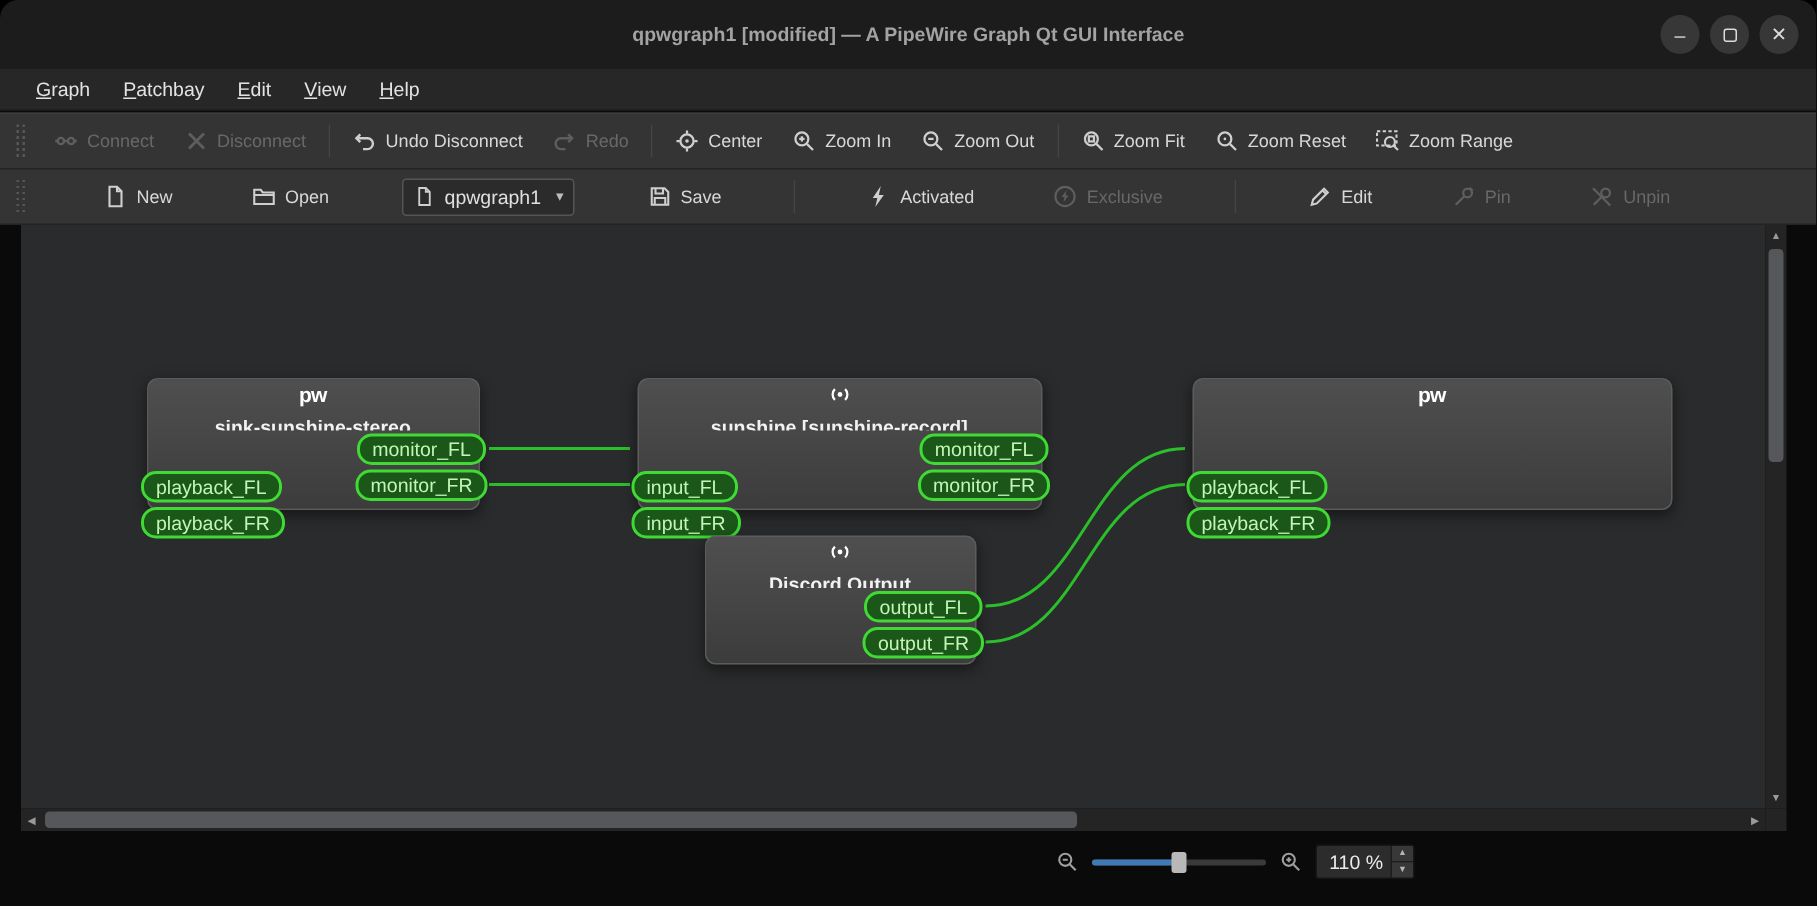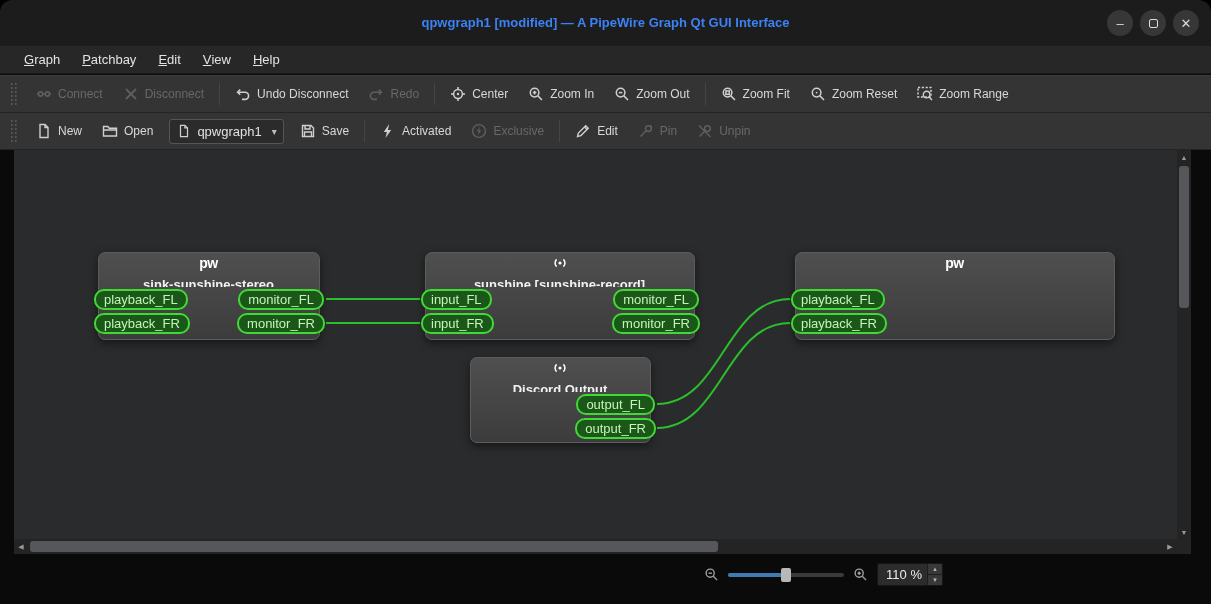--- a/index.html
+++ b/index.html
@@ -2,33 +2,33 @@
 <html><head>
 <meta charset="utf-8">
 <style>
   * { margin:0; padding:0; box-sizing:border-box; user-select:none; }
   html,body { background:#000; width:1211px; height:604px; overflow:hidden; }
   body { font-family:"Liberation Sans","DejaVu Sans",sans-serif; }
   #window { position:relative; width:1211px; height:604px; background:#0a0a0a; border-radius:12px 12px 0 0; overflow:hidden; }
 
   
   .titlebar { position:absolute; left:0; top:0; width:1211px; height:46px; background:#1c1c1c; border-radius:12px 12px 0 0; }
-  .title { position:absolute; left:0; right:0; top:0; height:46px; line-height:46px; text-align:center; color:#3b82f6; font-size:13px; font-weight:bold; }
+  .title { position:absolute; left:0; right:0; top:0; height:46px; line-height:46px; text-align:center; color:#a3a3a3; font-size:13px; font-weight:bold; }
   .win-controls { position:absolute; right:12px; top:10px; display:flex; gap:7px; }
   .wbtn { width:26px; height:26px; border-radius:50%; background:#373737; color:#dcdcdc; display:flex; align-items:center; justify-content:center; font-size:13px; cursor:pointer; }
   .wbtn .maxbox { width:9px; height:9px; border:1.4px solid #dcdcdc; border-radius:2px; }
 
   
   .menubar { position:absolute; left:0; top:46px; width:1211px; height:28px; background:#272727; display:flex; align-items:stretch; padding-left:13px; border-bottom:1px solid #1a1a1a; }
   .menu-item { padding:0 11px; display:flex; align-items:center; font-size:13px; color:#e3e3e3; cursor:pointer; }
 
   
   .toolbar { position:absolute; left:0; width:1211px; height:38px; background:#343434; display:flex; align-items:center; border-bottom:1px solid #242424; }
   .toolbar.t1 { top:75px; border-top:1px solid #3c3c3c; }
-  .toolbar.t2 { top:113px; height:37px; }
+  .toolbar.t2 { top:113px; height:37px;gap:33px; }
   .grip { width:6px; height:22px; margin:0 9px 0 11px;
           background-image:repeating-linear-gradient(to bottom,#585858 0 1.6px,transparent 1.6px 4px),repeating-linear-gradient(to bottom,#585858 0 1.6px,transparent 1.6px 4px);
           background-size:1.6px 100%,1.6px 100%; background-position:0 0,4px 0; background-repeat:no-repeat; }
   .tsep { width:1px; height:22px; background:#262626; border-right:1px solid #454545; margin:0 5px; }
   .tbtn { display:flex; align-items:center; gap:6px; padding:5px 9px; margin:0 1px; font-size:12px; color:#d8d8d8; border-radius:3px; cursor:pointer; white-space:nowrap; }
   .tbtn.disabled { color:#686868; }
   .tbtn svg { display:block; }
   .ticon { display:flex; color:#cfcfcf; }
   .tbtn.disabled .ticon { color:#5e5e5e; }
 
@@ -39,21 +39,21 @@
   .frame { position:absolute; left:0; top:150px; width:1211px; height:454px; background:#0a0a0a; }
   .canvas { position:absolute; left:14px; top:0px; width:1163px; height:389px; background:#2a2b2c; overflow:hidden; }
   svg.wires { position:absolute; left:0; top:0; pointer-events:none; }
   svg.wires path { pointer-events:stroke; }
 
   .node { position:absolute; background:linear-gradient(#4f4f4f,#3c3c3c); border:1px solid #5c5c5c; border-radius:7px; box-shadow:0 3px 9px rgba(0,0,0,.5); }
   .node-header { display:flex; align-items:center; gap:6px; height:34px; padding:2px 10px 0 9px; color:#f2f2f2; font-size:13px; font-weight:bold; white-space:nowrap; overflow:hidden;flex-direction:column; }
   .pwmark { font-weight:bold; font-size:14px; color:#fff; letter-spacing:-0.5px; }
   .node-body { display:flex; justify-content:space-between; margin-top:2px; }
   .col { display:flex; flex-direction:column; gap:3px; }
-  .col.left { align-items:flex-start; margin-left:-5px; }
+  .col.left { align-items:flex-start; margin-left:-5px;margin-top:25px; }
   .col.right { align-items:center; margin-right:-6px; }
   .port { height:21px; line-height:17px; padding:0 8px; border:2px solid #41d935; border-radius:10px; background:#1a5718; color:#c2f5b6; font-size:13px; cursor:crosshair; white-space:nowrap; }
 
   
   .vscroll { position:absolute; left:1177px; top:0; width:14px; height:389px; background:#242424; }
   .hscroll { position:absolute; left:14px; top:389px; width:1163px; height:15px; background:#242424; }
   .scroll-corner { position:absolute; left:1177px; top:389px; width:14px; height:15px; background:#242424; }
   .sthumb { position:absolute; background:#55575a; border-radius:3px; }
   .sarrow { position:absolute; color:#9a9a9a; font-size:7px; width:14px; height:14px; display:flex; align-items:center; justify-content:center; cursor:pointer; }
 

